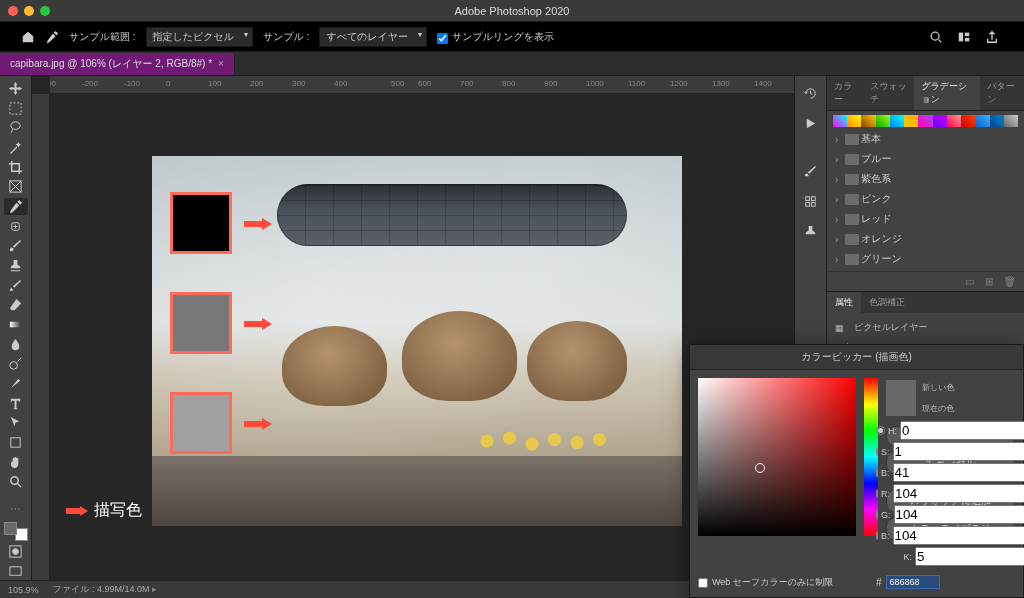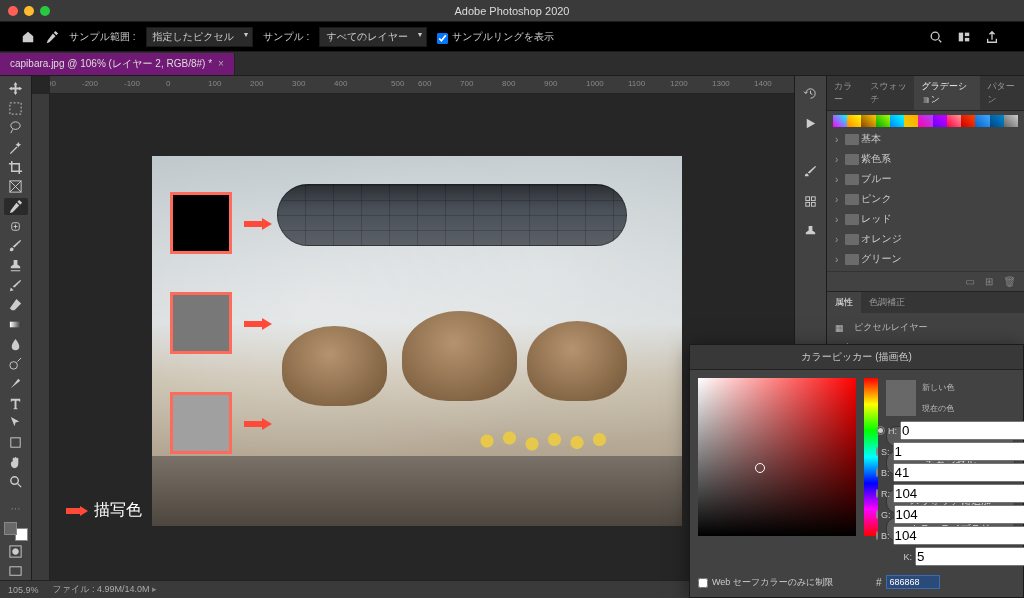--- a/index.html
+++ b/index.html
@@ -381,25 +381,25 @@
         <div style="background:linear-gradient(45deg,#048,#08c)"></div>
       <div style="background:linear-gradient(45deg,#666,#ccc)"></div>
     </div>
     <div class="folder-list" id="folders">
         <div class="folder">
           <span class="fold-icon"></span>
           <span>基本</span>
         </div>
         <div class="folder">
           <span class="fold-icon"></span>
+          <span>ブルー</span>
+        </div>
+        <div class="folder">
+          <span class="fold-icon"></span>
           <span>紫色系</span>
-        </div>
-        <div class="folder">
-          <span class="fold-icon"></span>
-          <span>ブルー</span>
         </div>
         <div class="folder">
           <span class="fold-icon"></span>
           <span>ピンク</span>
         </div>
         <div class="folder">
           <span class="fold-icon"></span>
           <span>レッド</span>
         </div>
         <div class="folder">

